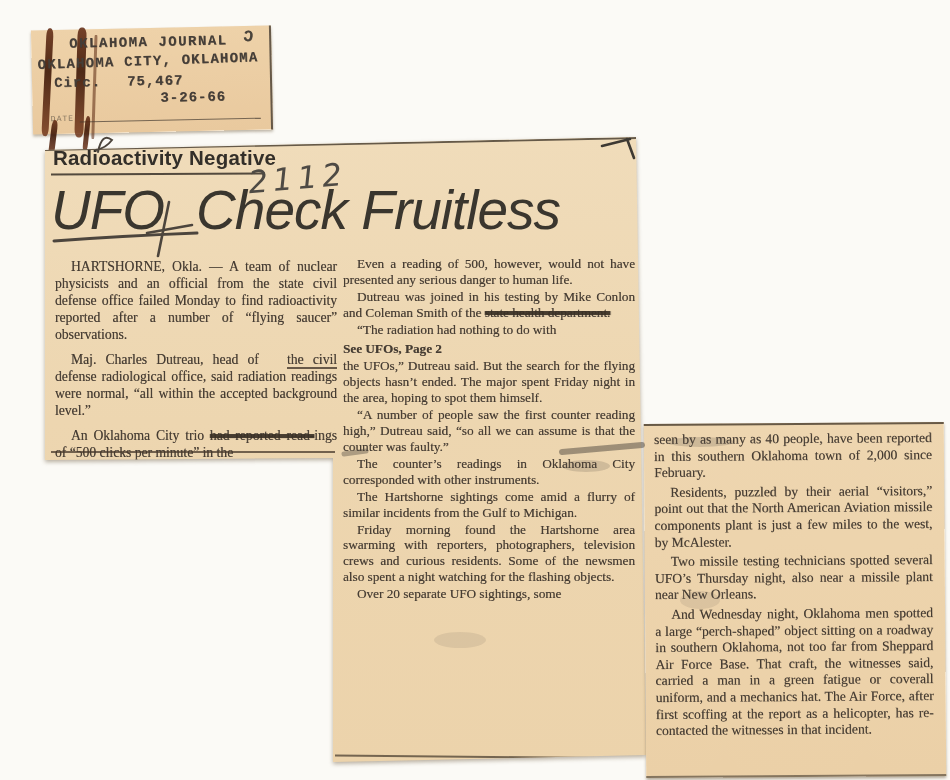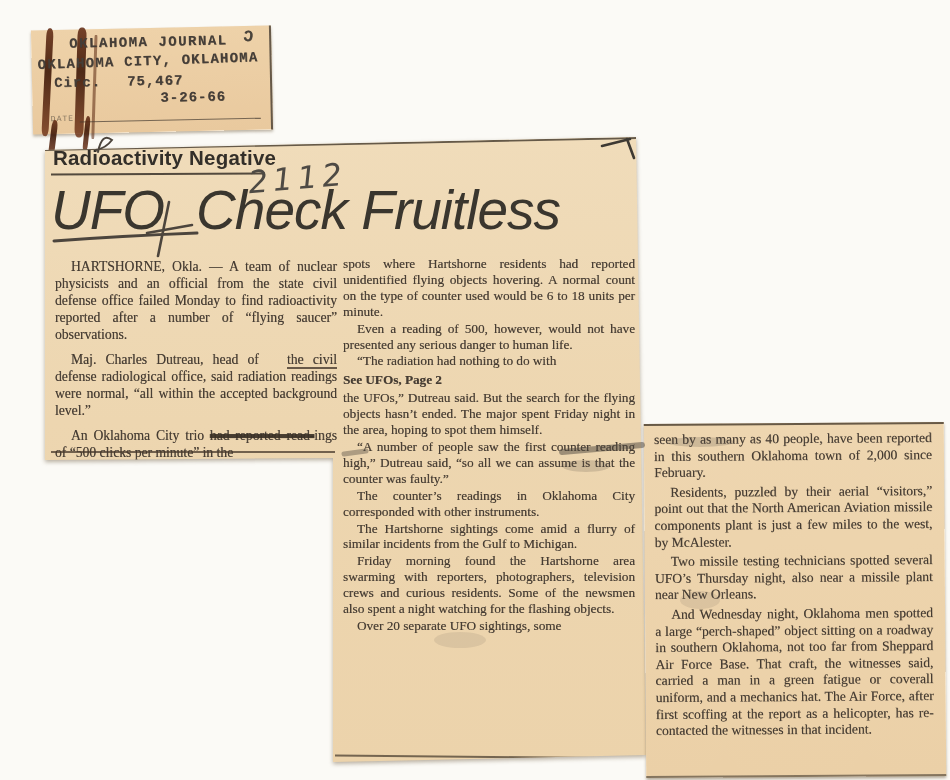--- a/index.html
+++ b/index.html
@@ -111,22 +111,22 @@
         <span class="hl-ufo">UFO</span><span class="hl-rest">Check Fruitless</span>
       </div>
 
       <div class="col col-left">
         <p>HARTSHORNE, Okla. — A team of nuclear physicists and an official from the state civil defense office failed Monday to find radioactivity reported after a number of “flying saucer” observations.</p>
         <p><span>Maj. Charles Dutreau, head of </span><span class="pen-underline">the civil</span><span> defense radiological office, said radiation readings were normal, “all within the accepted background level.”</span></p>
         <p><span>An Oklahoma City trio </span><span class="struck">had reported read-</span><span>ings of “500 clicks per minute” in the</span></p>
       </div>
 
       <div class="col col-mid">
-        <p class="noindent">spots where Hartshorne residents had reported unidentified flying objects hovering. A normal count on the type of counter used would be 6 to 18 units per minute.</p>
         <p>Even a reading of 500, however, would not have presented any serious danger to human life.</p>
+        <p><span>Dutreau was joined in his testing by Mike Conlon and Coleman Smith of the </span><span class="struck">state health department.</span></p>
         <p>“The radiation had nothing to do with</p>
         <span class="jump-line">See UFOs, Page 2</span>
         <p class="noindent">the UFOs,” Dutreau said. But the search for the flying objects hasn’t ended. The major spent Friday night in the area, hoping to spot them himself.</p>
         <p>“A number of people saw the first counter reading high,” Dutreau said, “so all we can assume is that the counter was faulty.”</p>
         <p>The counter’s readings in Oklahoma City corresponded with other instruments.</p>
         <p>The Hartshorne sightings come amid a flurry of similar incidents from the Gulf to Michigan.</p>
         <p>Friday morning found the Hartshorne area swarming with reporters, photographers, television crews and curious residents. Some of the newsmen also spent a night watching for the flashing objects.</p>
         <p>Over 20 separate UFO sightings, some</p>
       </div>
 

